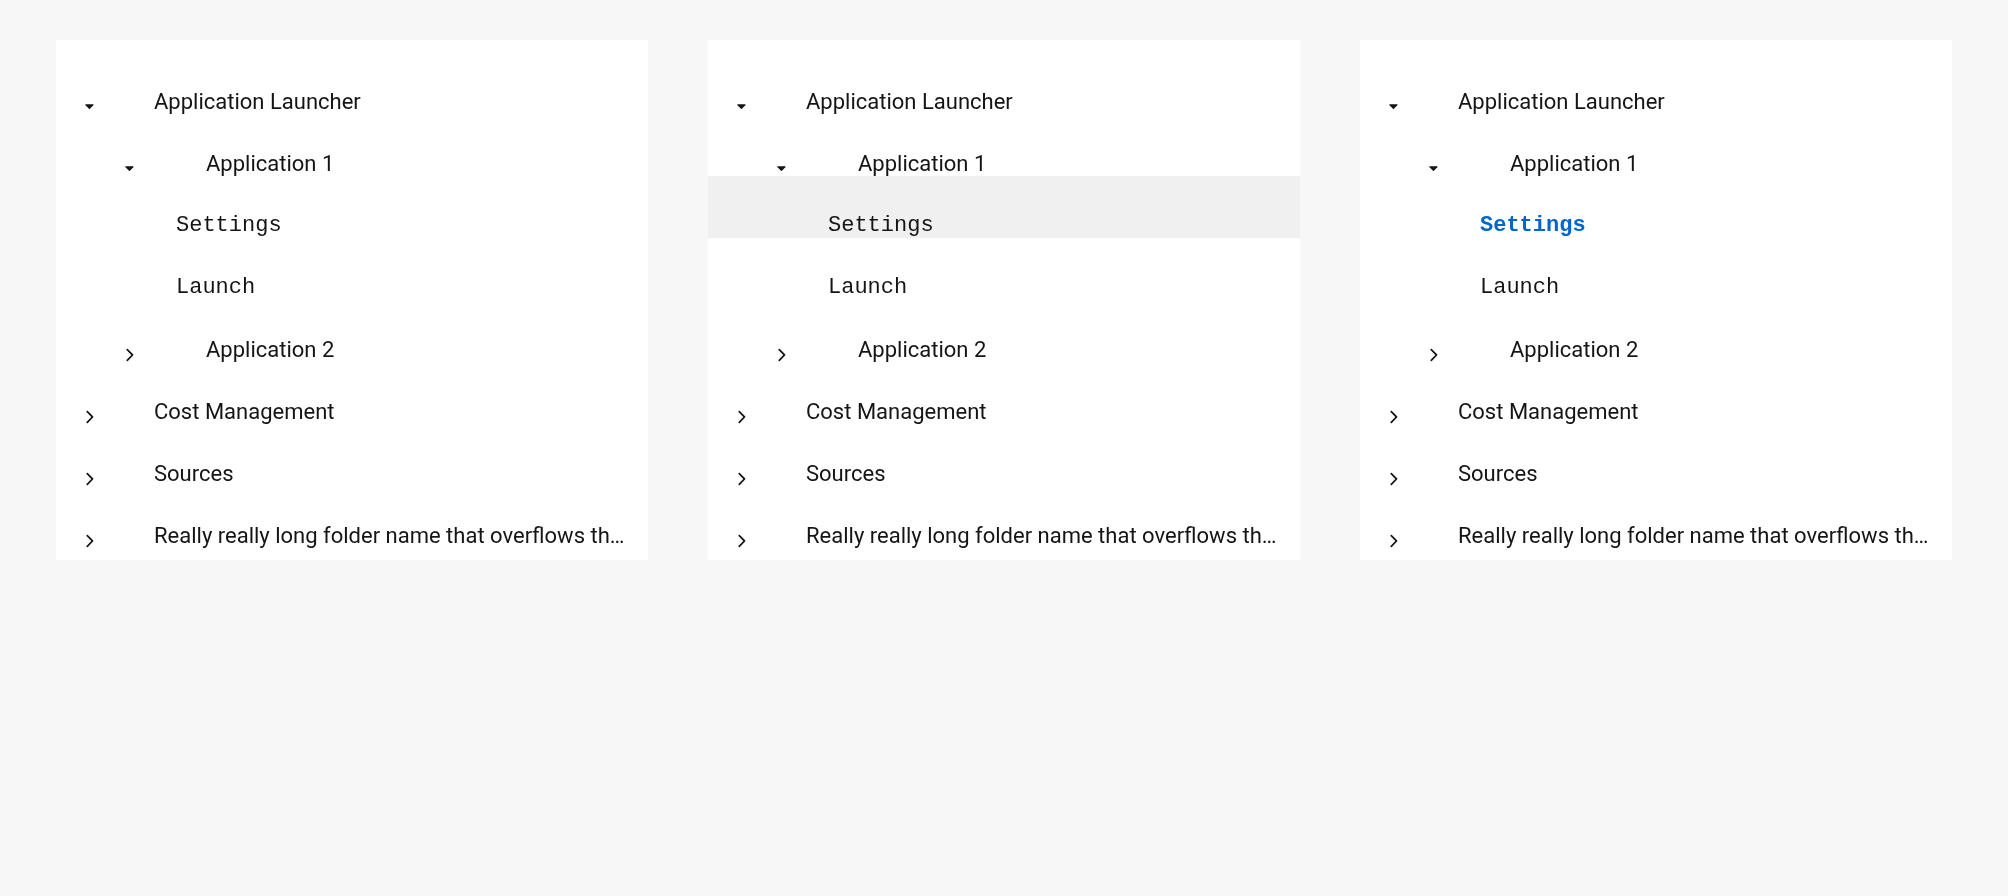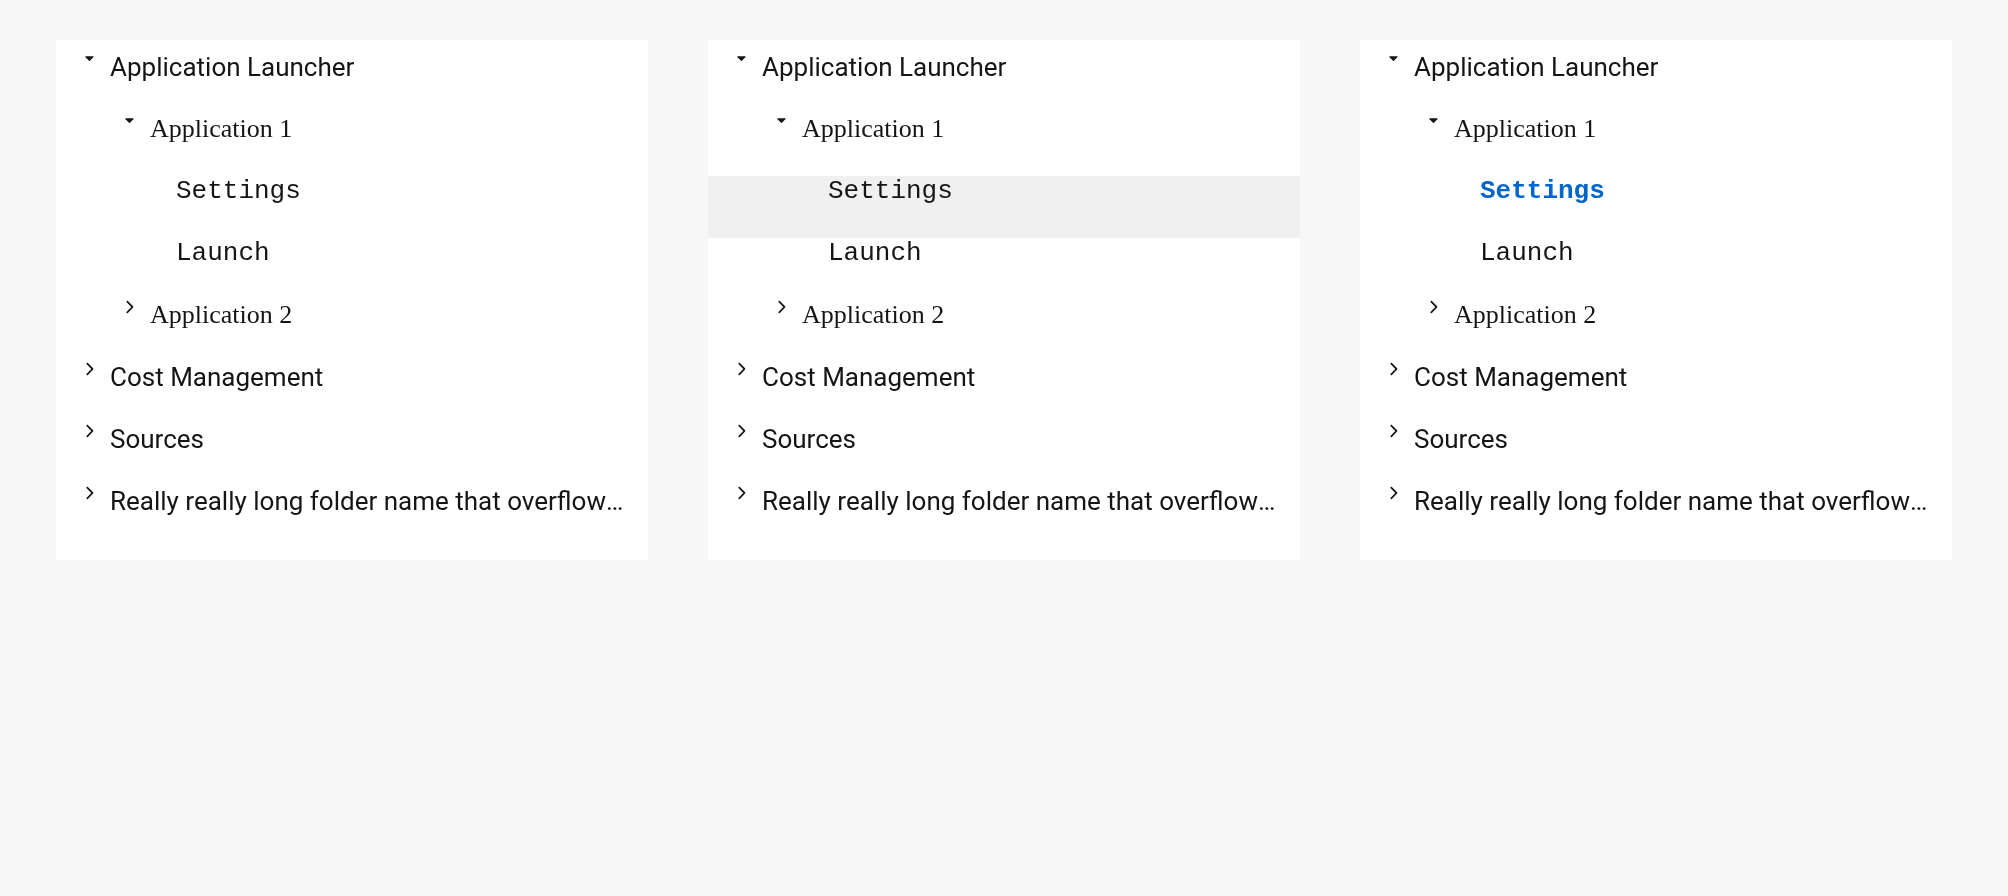--- a/index.html
+++ b/index.html
@@ -23,46 +23,47 @@
   letter-spacing: -0.5px;
   margin-bottom: 38px;
   color: #151515;
 }
 .panel {
   background: #ffffff;
   padding: 12px 0;
 }
 .tree-item {
   display: flex;
-  align-items: flex-start;
+  align-items: flex-end;
   height: 62px;
-  font-size: 26px;
+  font-size: 22px;
   color: #151515;
   cursor: pointer;
   white-space: nowrap;
   overflow: hidden;
+  gap: 44px;
 }
 .tree-item .chev {
   flex: 0 0 auto;
   width: 18px;
   display: inline-flex;
   justify-content: center;
   align-items: center;
 }
 .tree-item .label {
   flex: 1 1 auto;
   min-width: 0;
   overflow: hidden;
   text-overflow: ellipsis;
   padding-right: 16px;
 }
 .lvl0 { padding-left: 24px; }
 .lvl0 .label { margin-left: 12px; }
 .lvl1 { padding-left: 64px; }
-.lvl1 .label { margin-left: 12px; font-family: Liberation Serif, serif; }
+.lvl1 .label { margin-left: 24px; }
 .lvl2 { padding-left: 120px; font-family: Liberation Mono, monospace; }
 .hover { background: #f0f0f0; }
 .selected .label { color: #0066cc; font-weight: 600; }
 svg.chevron { width: 14px; height: 14px; }
 svg.chevron path { fill: #151515; }
 </style>
 </head>
 <body>
 
 <div class="columns">

